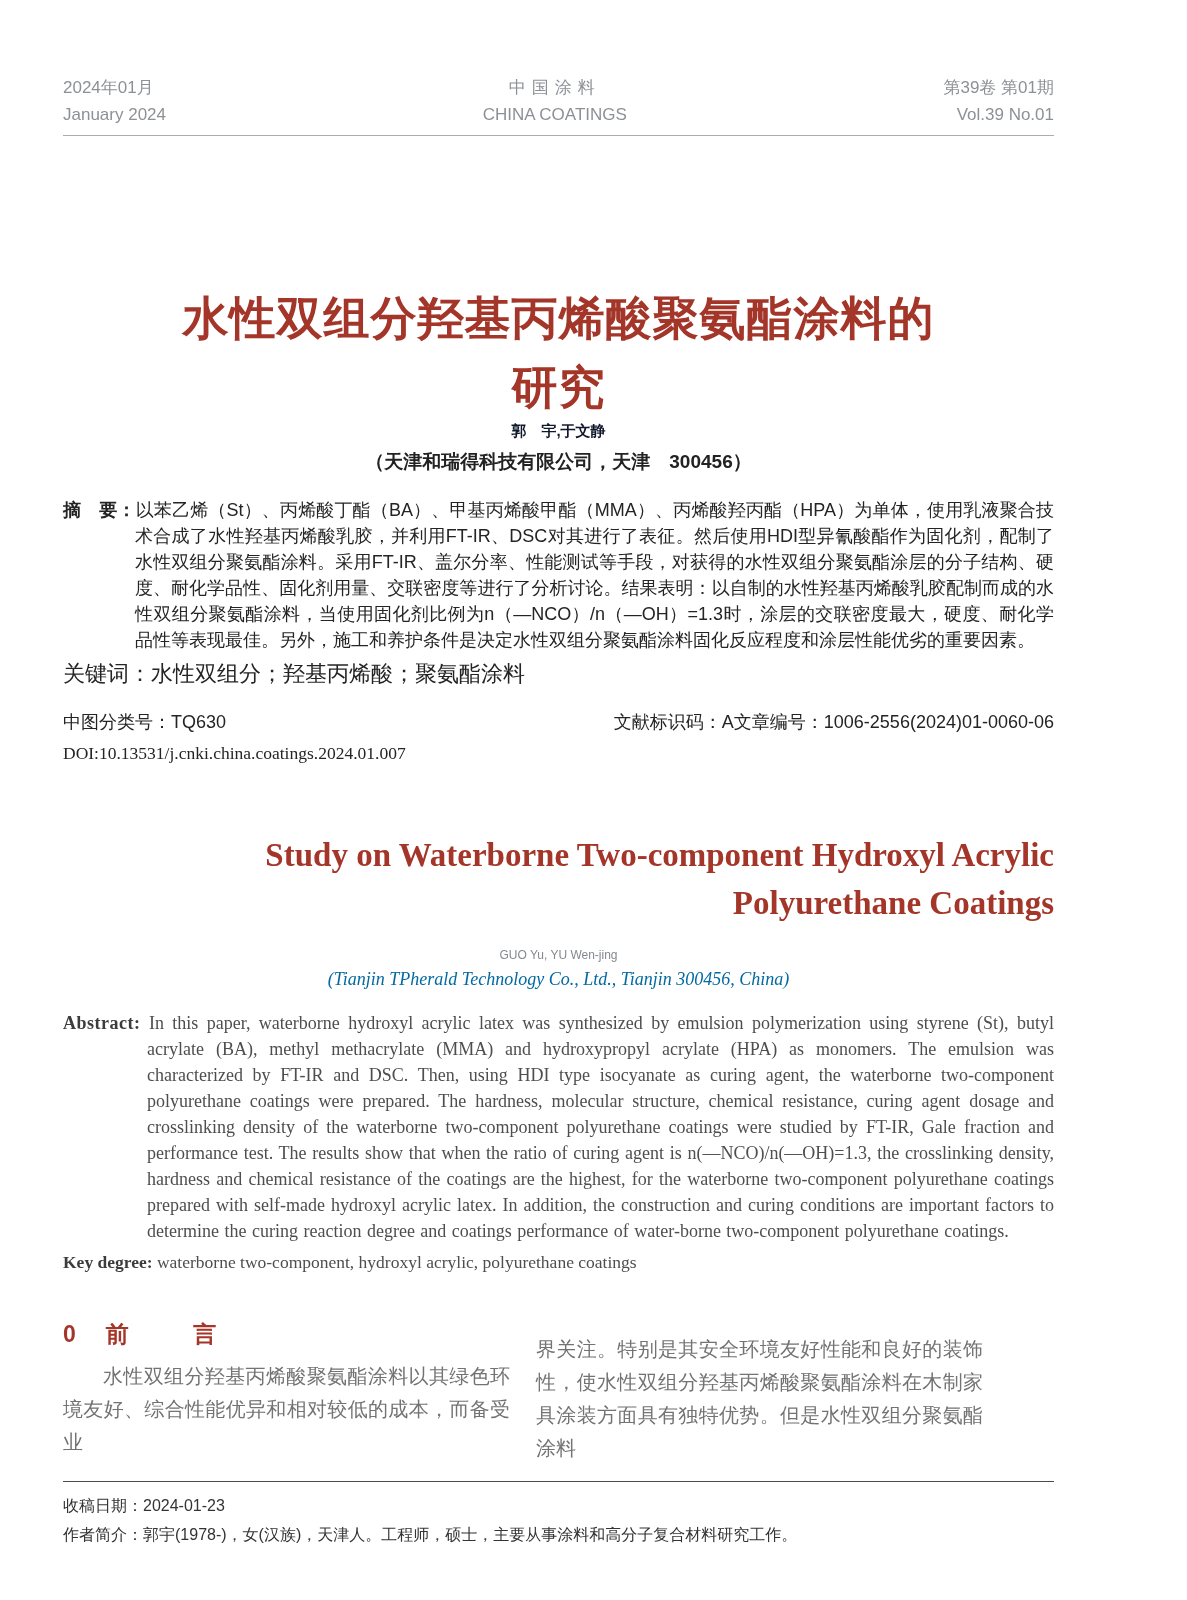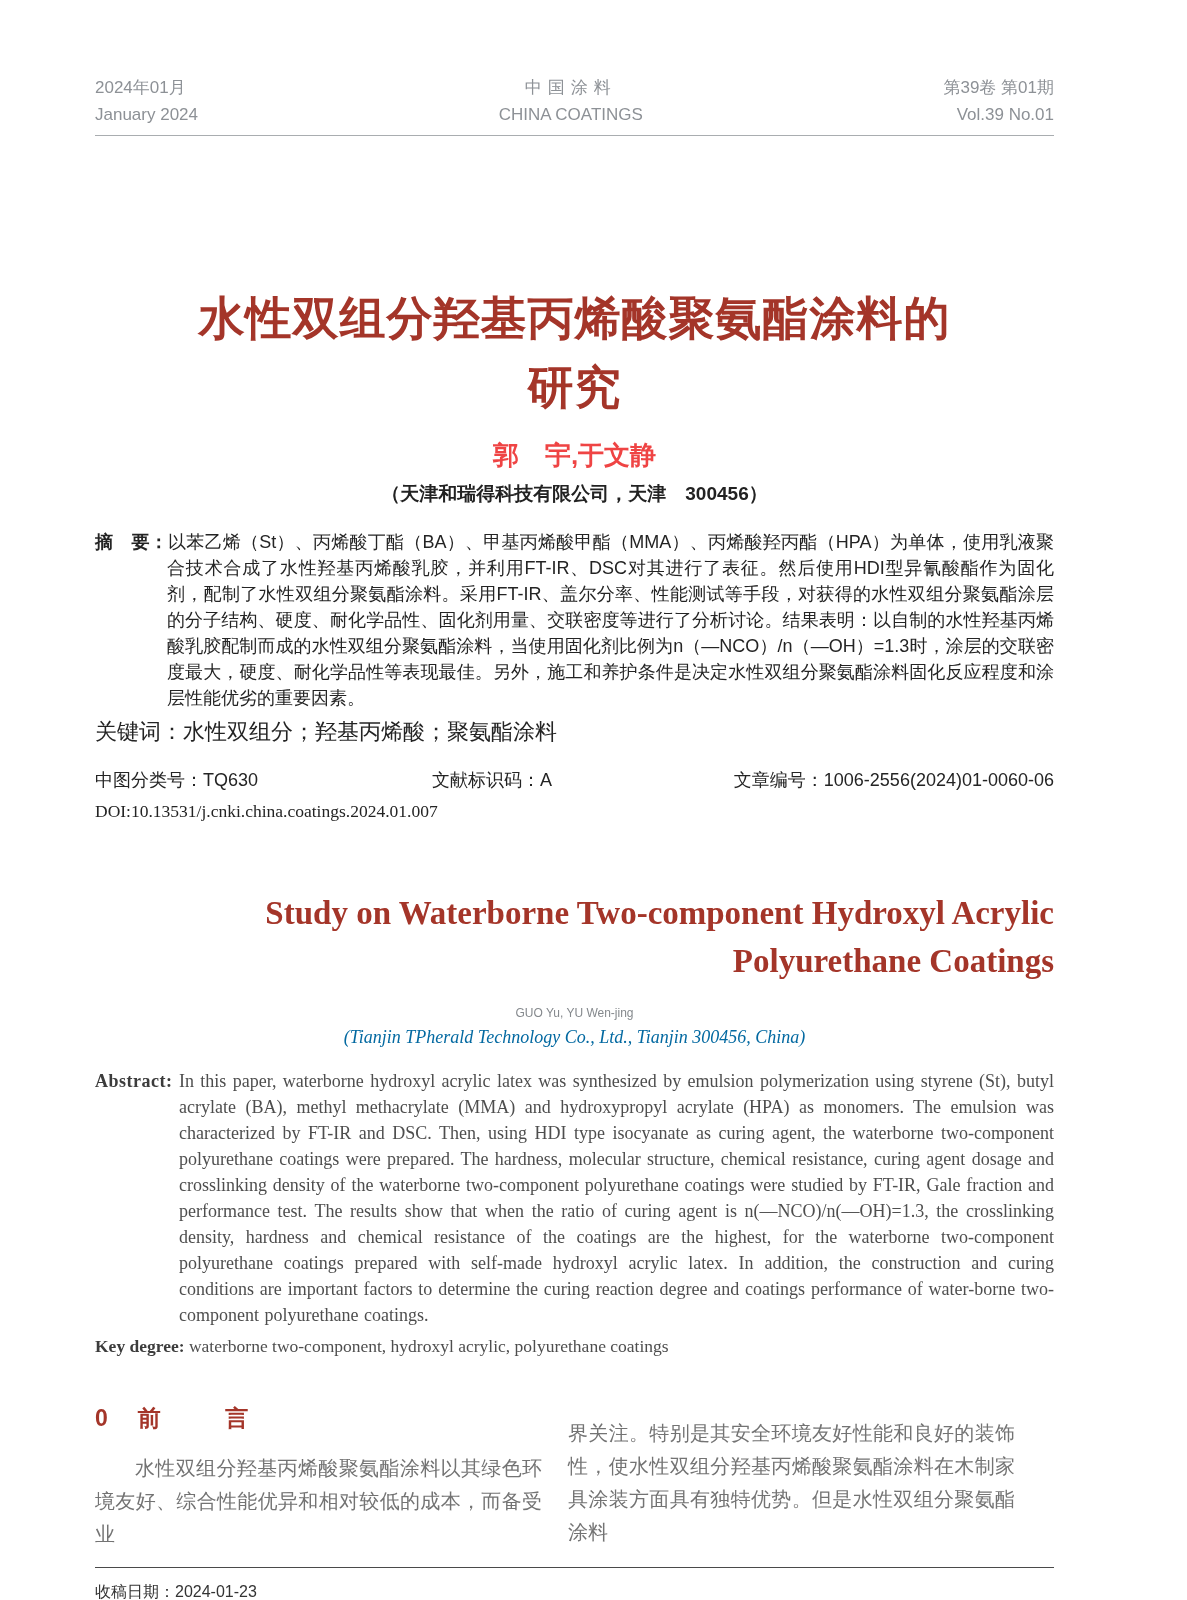--- a/index.html
+++ b/index.html
@@ -3,52 +3,52 @@
 <meta charset="utf-8">
 <style>
   * { margin: 0; padding: 0; box-sizing: border-box; }
   html, body { background: #ffffff; }
   body {
     width: 1187px; height: 1600px;
     font-family: "Liberation Sans", sans-serif;
     color: #1f1f1f;
     overflow: hidden;
   }
-  .page { width: 1187px; height: 1600px; padding: 48px 133px 0 95px; position: relative; }
+  .page { width: 1187px; height: 1600px; padding: 48px 133px 0 63px; position: relative; }
 
   
   .hdr {
     display: flex; justify-content: space-between; align-items: flex-end;
     border-bottom: 1.5px solid #a9adb0; padding-bottom: 7px;
     color: #8d9196; font-size: 17px; line-height: 1.6;
   }
   .hdr-col.center { text-align: center; }
   .hdr-col.center .cn { letter-spacing: 6px; }
   .hdr-col.right { text-align: right; margin-top: 26px; }
 
   
   .title-cn {
     margin-top: 148px; text-align: center;
     font-size: 46px; font-weight: 700; line-height: 1.5;
     color: #a43529; letter-spacing: 1px;
   }
-  .authors-cn { margin-top: 16px; text-align: center; font-size: 26px; font-weight: 700; color: #ef4444; }
+  .authors-cn { text-align: center; font-size: 15px; font-weight: 700; color: #0f172a; }
   .affil-cn   { margin-top: 8px;  text-align: center; font-size: 19px; font-weight: 700; color: #222; }
 
   
   .abs-cn {
     margin-top: 22px; font-size: 18px; line-height: 26px;
     text-align: justify; color: #242424;
     padding-left: 72px; text-indent: -72px;
   }
   .abs-cn .lbl { font-weight: 700; }
   .kw-cn { margin-top: 6px; font-size: 22px; color: #242424; }
   .meta-row { margin-top: 21px; display: flex; font-size: 18px; color: #242424; }
   .meta-row .m1 { width: 337px; }
-  .meta-row .m2 { flex: 1; }
+  .meta-row .m2 { flex: 1; text-align: right; }
   .meta-row .m3 { white-space: nowrap; }
   .doi { margin-top: 9px; font-family: "Liberation Serif", serif; font-size: 17.5px; color: #242424; }
 
   
   .title-en {
     margin-top: 68px; text-align: right;
     font-family: "Liberation Serif", serif;
     font-size: 33px; font-weight: 700; line-height: 1.45;
     color: #a43529;
   }
@@ -72,21 +72,21 @@
   .kw-en {
     margin-top: 8px; font-family: "Liberation Serif", serif;
     font-size: 17.5px; color: #4e4e4e;
     padding-left: 92px; text-indent: -92px;
   }
   .kw-en .lbl { font-weight: 700; color: #3c3c3c; }
 
   
   .twocol { margin-top: 46px; display: flex; gap: 26px; }
   .twocol .col { width: 447px; }
-  .sec-head { font-size: 23px; font-weight: 700; color: #a43529; margin-bottom: 18px; }
+  .sec-head { font-size: 23px; font-weight: 700; color: #a43529; margin-bottom: 10px; }
   .sec-head .sec-num { margin-right: 30px; }
   .sec-head .sec-title { letter-spacing: 0.9em; }
   .body-cn { font-size: 20px; line-height: 33px; text-align: justify; color: #737373; }
   .body-cn.indent { text-indent: 2em; }
   .right-col { padding-top: 14px; }
 
   
   .footnote {
     margin-top: 16px; border-top: 1.5px solid #4a4a4a; padding-top: 9px;
     font-size: 16px; line-height: 29px; color: #333;

